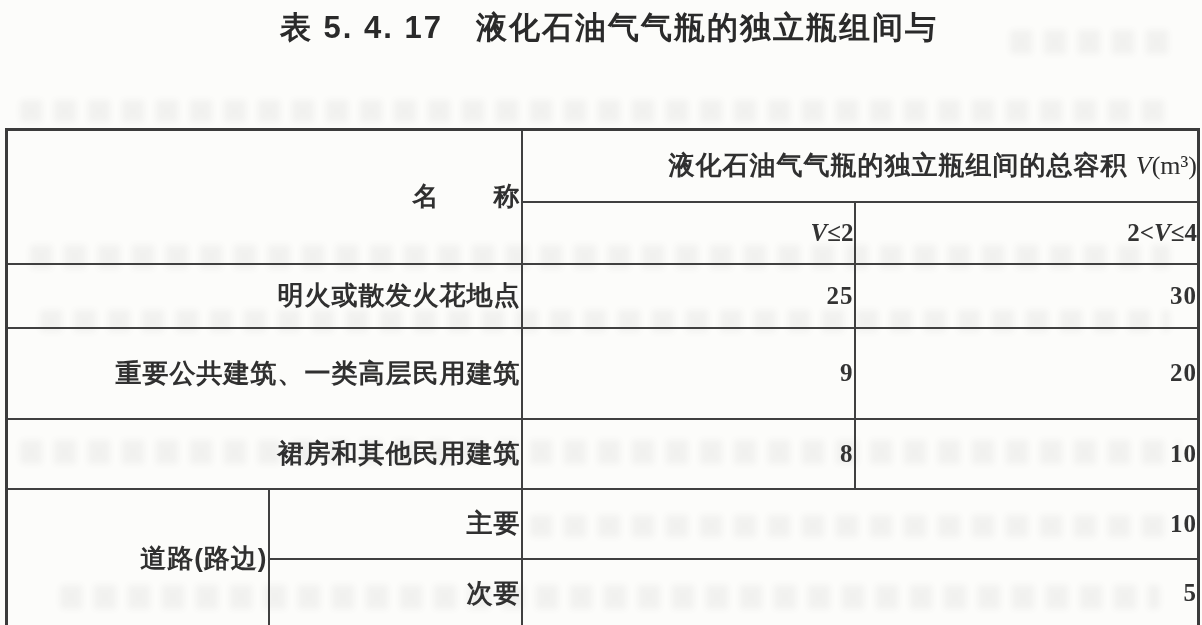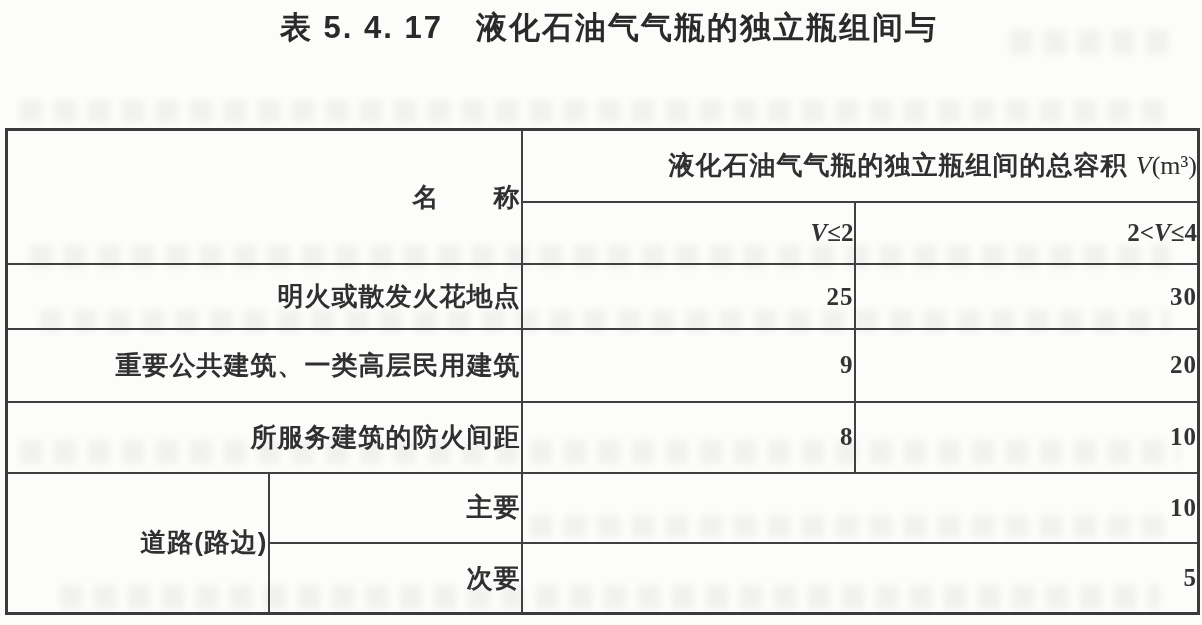--- a/index.html
+++ b/index.html
@@ -127,34 +127,34 @@
     <td colspan="2">
       <span class="cn">明火或散发火花地点</span>
     </td>
     <td>
       <span class="num">25</span>
     </td>
     <td>
       <span class="num">30</span>
     </td>
   </tr>
-  <tr style="height:73px">
+  <tr style="height:91px">
     <td colspan="2">
       <span class="cn">重要公共建筑、一类高层民用建筑</span>
     </td>
     <td>
       <span class="num">9</span>
     </td>
     <td>
       <span class="num">20</span>
     </td>
   </tr>
   <tr style="height:70px">
     <td colspan="2">
-      <span class="cn">所服务建筑的防火间距</span>
+      <span class="cn">裙房和其他民用建筑</span>
     </td>
     <td>
       <span class="num">8</span>
     </td>
     <td>
       <span class="num">10</span>
     </td>
   </tr>
   <tr style="height:70px">
     <td rowspan="2">

